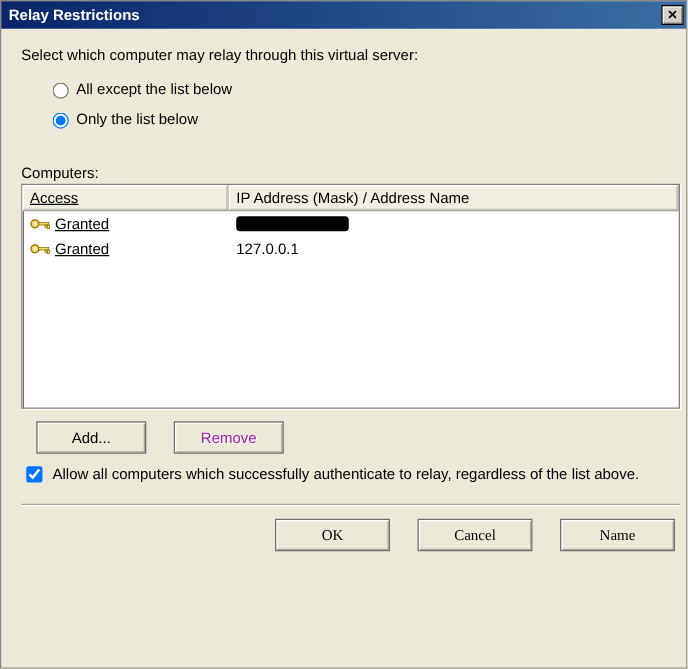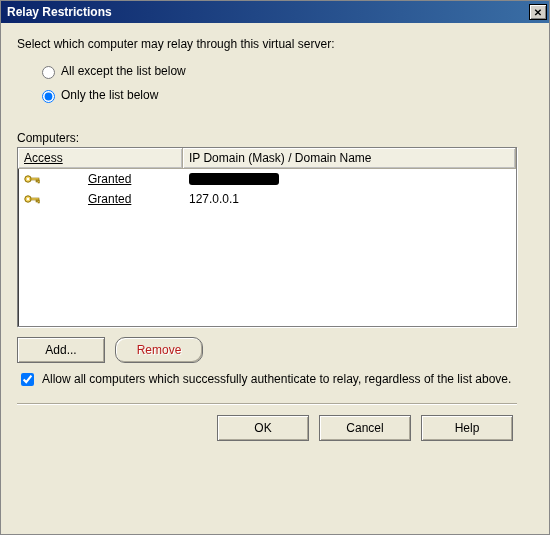--- a/index.html
+++ b/index.html
@@ -42,21 +42,21 @@
     justify-content: center;
     margin-right: 2px;
     font-family: Arial, sans-serif;
     font-size: 10px;
     font-weight: bold;
     color: #000;
     cursor: default;
     box-shadow: inset 1px 1px 0 #fff, inset -1px -1px 0 #808080;
   }
   .content {
-    padding: 14px 32px 10px 16px;
+    padding: 14px 5px 10px 16px;
     flex: 1;
     display: flex;
     flex-direction: column;
   }
   .instr {
     margin-bottom: 12px;
     font-size: 12px;
   }
   .radio-row {
     display: flex;
@@ -97,21 +97,20 @@
   .lv-row {
     display: flex;
     align-items: center;
     height: 20px;
   }
   .lv-cell {
     padding: 0 6px;
     display: flex;
     align-items: center;
     font-size: 12px;
-    gap: 44px;
   }
   .key-icon {
     width: 16px; height: 12px;
     margin-right: 4px;
     position: relative;
   }
   .key-icon svg { display:block; }
   .redacted {
     display:inline-block;
     width: 90px; height: 12px;
@@ -126,25 +125,25 @@
   .btn {
     min-width: 88px;
     height: 26px;
     background: #ece9d8;
     border: 1px solid #707070;
     box-shadow: inset 1px 1px 0 #fff, inset -1px -1px 0 #aca899;
     font-size: 12px;
     font-family: inherit;
     cursor: default;
     padding: 0 12px;
+    margin-left: 12px;
   }
   .btn.disabled {
-    color: #b91c1c;
+    color: #a21caf;
     text-shadow: 1px 1px 0 #fff;
-    border-radius: 10px;
   }
   .check-row {
     display: flex;
     align-items: flex-start;
     margin-top: 8px;
     font-size: 12px;
     line-height: 1.4;
   }
   .check-row input {
     margin-right: 8px;
@@ -155,20 +154,21 @@
     border-top: 1px solid #aca899;
     border-bottom: 1px solid #fff;
     margin: 14px 0 10px 0;
   }
   .footer {
     display: flex;
     justify-content: flex-end;
     gap: 10px;
     padding-right: 4px;
     padding-bottom: 6px;
+    font-family: Liberation Serif, serif;
   }
   .footer .btn { min-width: 92px; }
 </style>
 </head>
 <body>
 
 <div class="window">
 
   <div class="titlebar">
     <span>Relay Restrictions</span>
@@ -189,21 +189,21 @@
     <label class="radio-row">
       <input type="radio" name="relaymode" checked="" style="">
       <span>Only the list below</span>
     </label>
 
     <div class="label-row">Computers:</div>
 
     <div class="listview">
       <div class="lv-header">
         <div class="lv-hcell col-access">Access</div>
-        <div class="lv-hcell col-ip">IP Domain (Mask) / Domain Name</div>
+        <div class="lv-hcell col-ip">IP Address (Mask) / Address Name</div>
       </div>
       <div class="lv-body">
 
         <div class="lv-row">
           <div class="lv-cell col-access">
             <span class="key-icon">
               <svg width="16" height="12" viewBox="0 0 16 12">
                   <circle cx="4" cy="6" r="3.2" fill="#f4d35e" stroke="#8a6d00" stroke-width="1"></circle>
                   <circle cx="4" cy="6" r="1.2" fill="#fff"></circle>
                   <rect x="7" y="5" width="8" height="2" fill="#f4d35e" stroke="#8a6d00" stroke-width="0.6"></rect>
@@ -247,17 +247,17 @@
     <label class="check-row">
       <input type="checkbox" checked="" style="">
       <span>Allow all computers which successfully authenticate to relay, regardless of the list above.</span>
     </label>
 
     <hr class="sep">
 
     <div class="footer">
       <button class="btn">OK</button>
       <button class="btn">Cancel</button>
-      <button class="btn">Help</button>
+      <button class="btn">Name</button>
     </div>
 
   </div>
 </div>
 
 </body></html>

